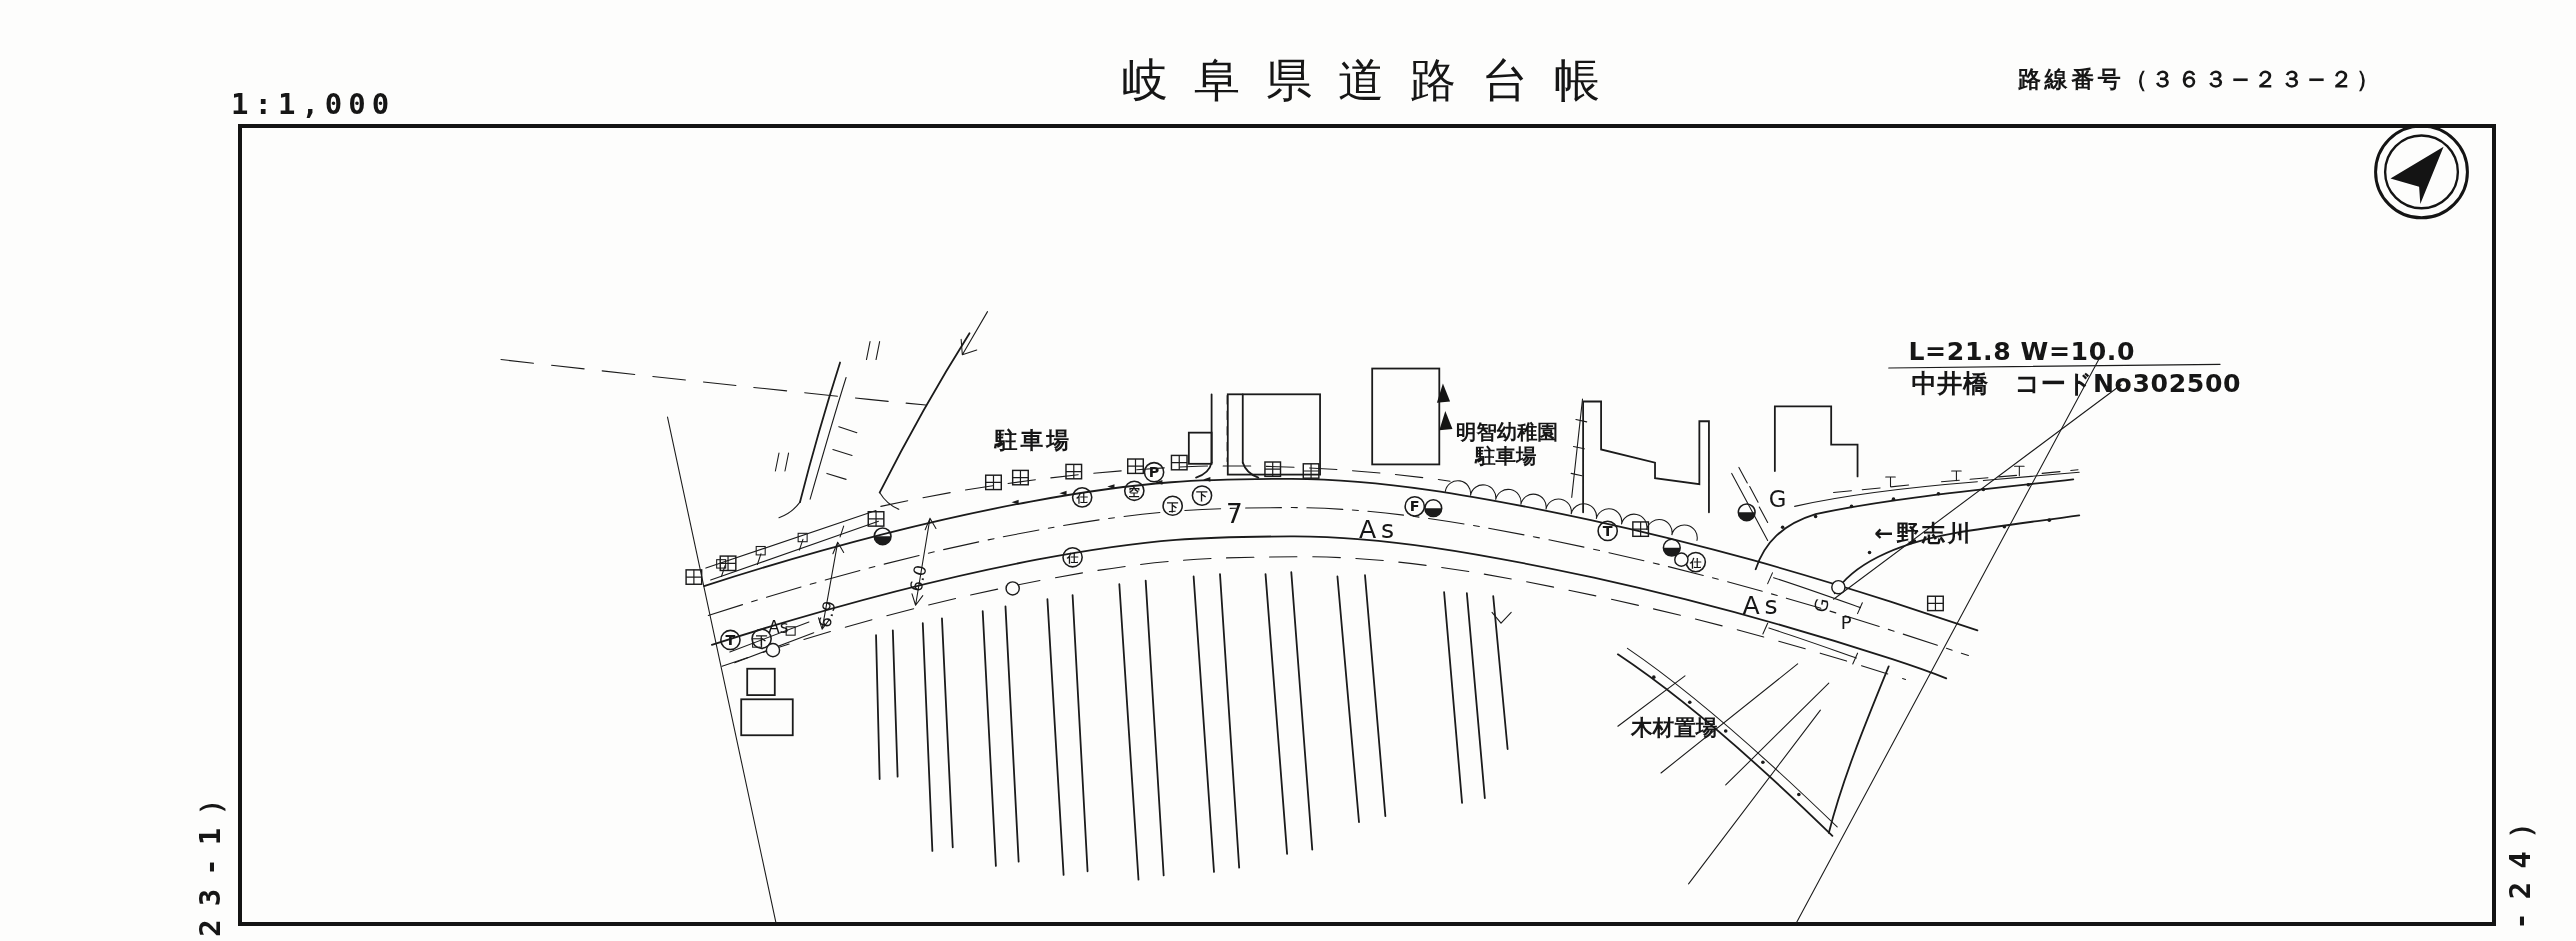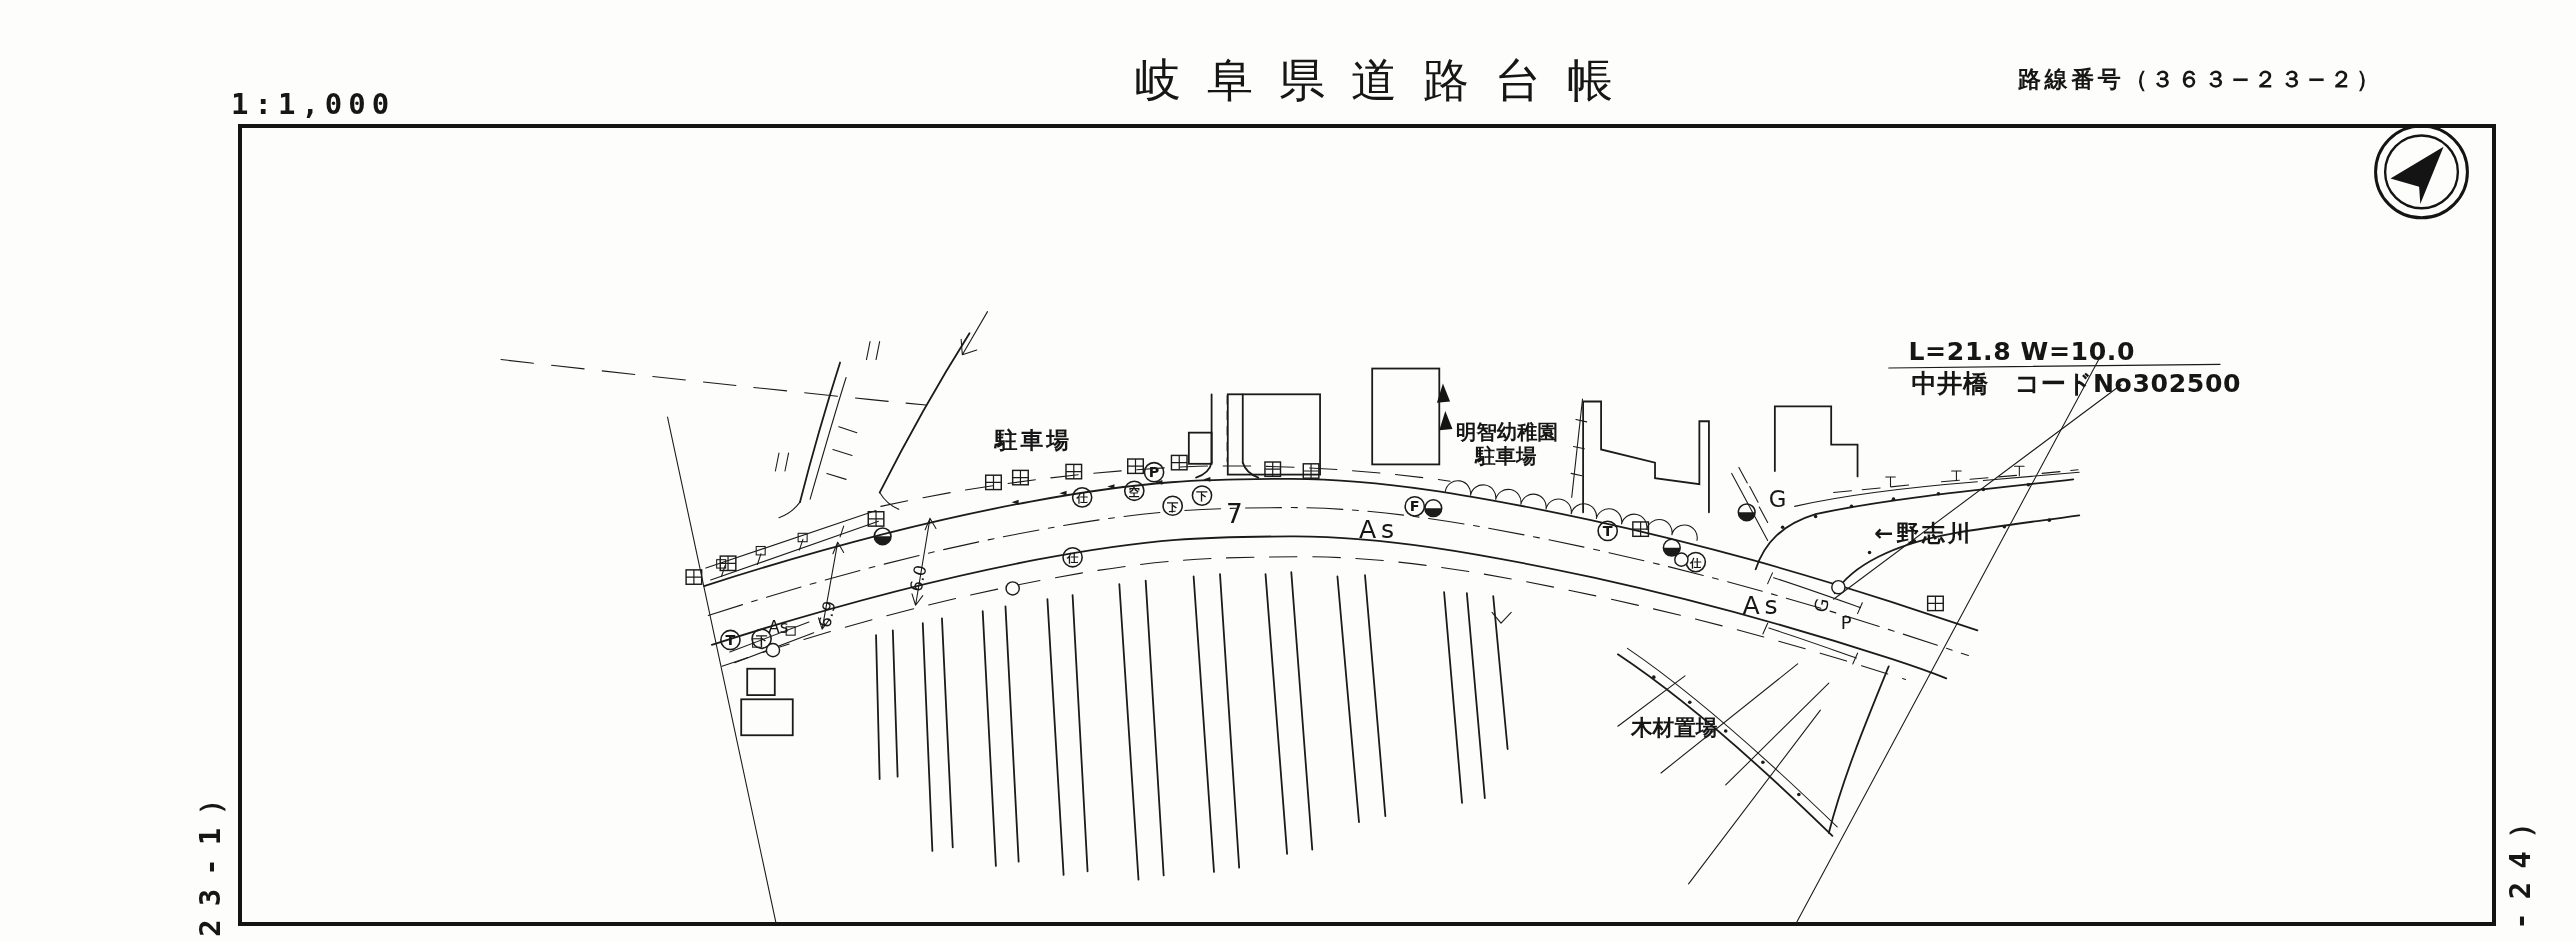--- a/index.html
+++ b/index.html
@@ -1,21 +1,21 @@
 <!DOCTYPE html>
 <html style="font-size:9.6px"><head>
 <meta charset="utf-8">
 <style>
   html,body{margin:0;padding:0;background:#e8e8e6;}
   #sheet{position:relative;width:2576px;height:942px;background:#fdfdfc;overflow:hidden;
          font-family:"DejaVu Sans",sans-serif;color:#161616;}
   .abs{position:absolute;}
   #scale-label{left:231px;top:87px;font-family:"DejaVu Sans Mono",monospace;
                font-size:29px;letter-spacing:6px;font-weight:bold;}
-  #page-title{left:1122px;top:50px;font-size:46px;letter-spacing:26px;font-weight:500;white-space:nowrap;margin-left:13px;}
+  #page-title{left:1122px;top:50px;font-size:46px;letter-spacing:26px;font-weight:500;white-space:nowrap;}
   #route-number{left:2018px;top:64px;font-size:23px;letter-spacing:3.6px;font-weight:600;white-space:nowrap;}
   #map-frame{left:238px;top:124px;width:2258px;height:802px;border:4.2px solid #141414;box-sizing:border-box;}
   #overlap-route{left:2187px;top:842px;font-size:27.6px;letter-spacing:2.4px;font-weight:600;white-space:nowrap;}
   .sheet-ref{font-family:"DejaVu Sans Mono",monospace;font-size:29px;letter-spacing:13px;
              font-weight:bold;white-space:nowrap;}
   #sheet-ref-left{left:211px;top:870px;transform:translate(-50%,-50%) rotate(-90deg);}
   #sheet-ref-right{left:2521px;top:863px;transform:translate(-50%,-50%) rotate(-90deg);}
   #compass{left:2372px;top:123px;width:99px;height:99px;}
   #map-svg{left:0;top:0;width:2576px;height:942px;}
   svg text{font-family:"DejaVu Sans",sans-serif;fill:#161616;}

